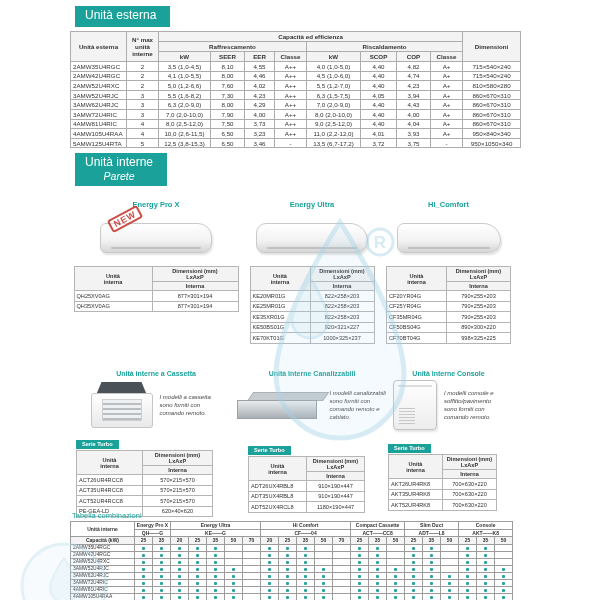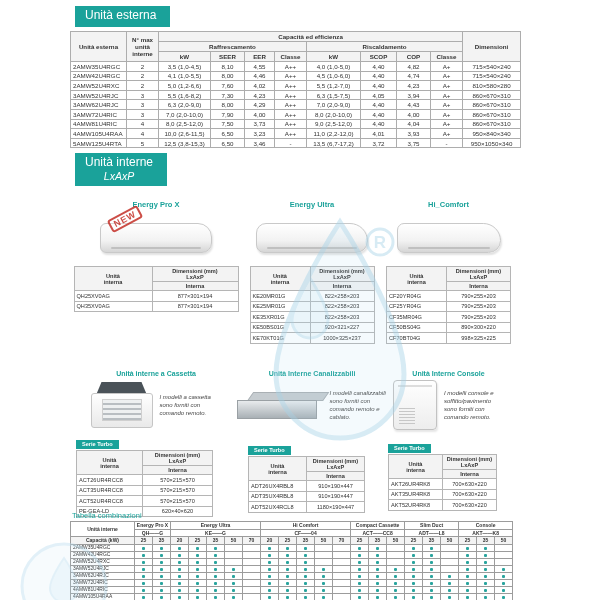--- a/index.html
+++ b/index.html
@@ -257,21 +257,21 @@
         <td>3,72</td>
         <td>3,75</td>
         <td>-</td>
         <td>950×1050×340</td>
       </tr>
     </tbody>
 </table>
 
 <div class="section-box" style="left:75px;top:153px;">
   <div class="t1">Unità interne</div>
-  <div class="t2">LxAxP</div>
+  <div class="t2">Parete</div>
 </div>
 
 <div class="prod-row">
   <div class="prod-col c1">
     <div class="ptitle">Energy Pro X</div>
     <div class="imgwrap">
       <div class="wall"></div>
       <div class="stamp">NEW</div>
     </div>
     <table class="dimtbl" id="dim-0">

